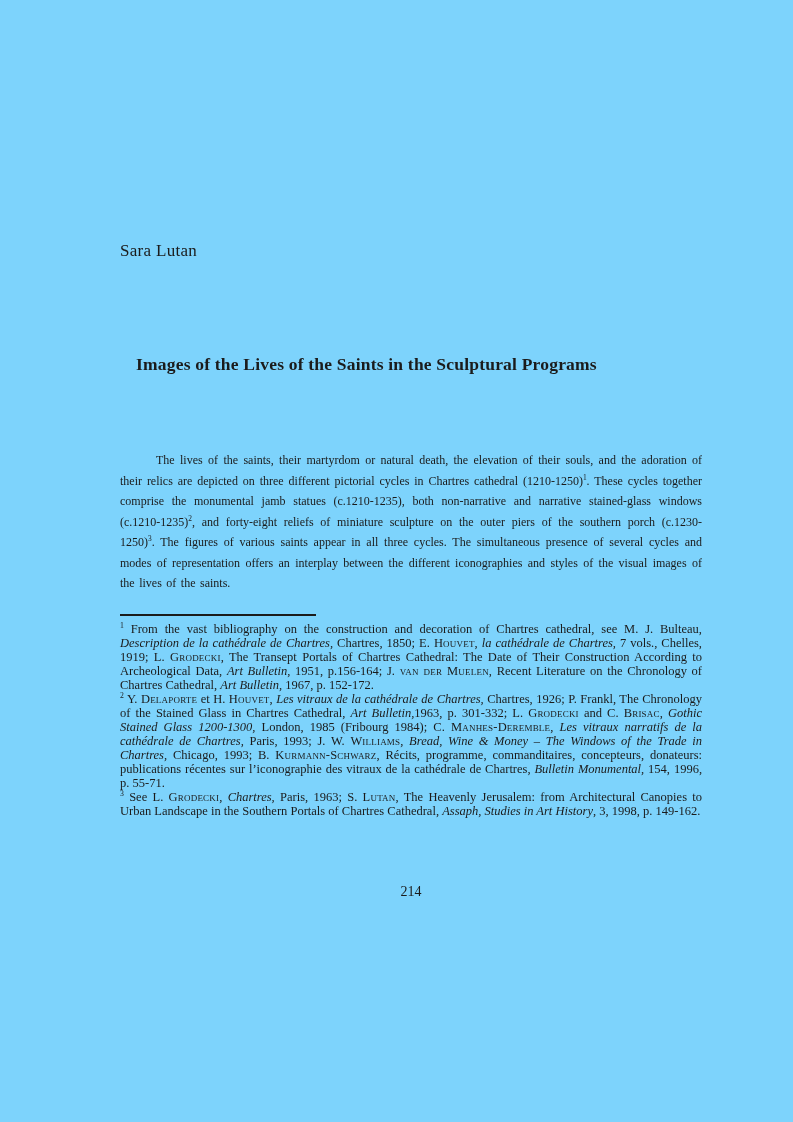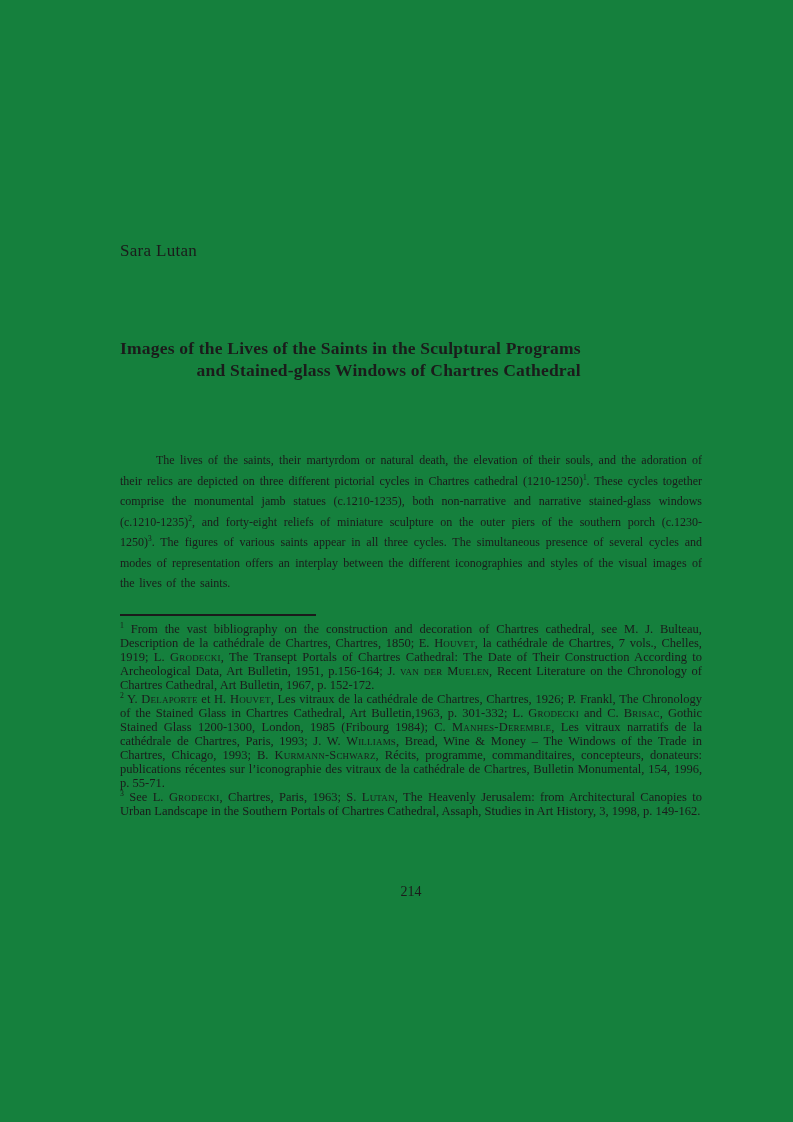--- a/index.html
+++ b/index.html
@@ -4,42 +4,41 @@
 <style>
   html, body {
     margin: 0;
     padding: 0;
     background: #ffffff;
   }
   .page {
     position: relative;
     width: 793px;
     height: 1122px;
-    background: #15803d;
+    background: #7dd3fc;
     color: #1b1b1b;
     font-family: "Liberation Serif", "DejaVu Serif", serif;
     overflow: hidden;
   }
   .author {
     position: absolute;
     left: 120px;
     top: 241px;
     font-size: 17px;
     letter-spacing: 0.3px;
   }
   .title {
     position: absolute;
     left: 120px;
     top: 337px;
-    margin: 0;
+    margin: 16px;
     font-size: 17.5px;
     font-weight: bold;
     line-height: 22px;
     letter-spacing: 0.2px;
-    text-align: right;
   }
   .title-line { display: block; }
   .body-par {
     position: absolute;
     left: 120px;
     top: 450px;
     width: 582px;
     margin: 0;
     font-size: 12px;
     line-height: 20.5px;
@@ -66,38 +65,37 @@
   }
   .footnote { margin: 0; }
   .page-number {
     position: absolute;
     left: 120px;
     top: 884px;
     width: 582px;
     text-align: center;
     font-size: 14px;
   }
-  .run-i { }
+  .run-i { font-style: italic; }
   .run-sc { font-variant: small-caps; letter-spacing: 0.2px; }
   .run-sup {
     vertical-align: super;
     font-size: 0.62em;
     line-height: 0;
   }
 </style>
 </head>
 <body>
 
 <div class="page">
 
   <div class="author">Sara Lutan</div>
 
   <h1 class="title">
     <span class="title-line">Images of the Lives of the Saints in the Sculptural Programs</span>
-    <span class="title-line">and Stained-glass Windows of Chartres Cathedral</span>
   </h1>
 
   <p class="body-par"><span>The lives of the saints, their martyrdom or natural death, the elevation of their souls, and the adoration of their relics are depicted on three different pictorial cycles in Chartres cathedral (1210-1250)</span><span class="run-sup">1</span><span>. These cycles together comprise the monumental jamb statues (c.1210-1235), both non-narrative and narrative stained-glass windows (c.1210-1235)</span><span class="run-sup">2</span><span>, and forty-eight reliefs of miniature sculpture on the outer piers of the southern porch (c.1230-1250)</span><span class="run-sup">3</span><span>. The figures of various saints appear in all three cycles. The simultaneous presence of several cycles and modes of representation offers an interplay between the different iconographies and styles of the visual images of the lives of the saints.</span></p>
 
   <div class="fn-rule"></div>
 
   <div class="footnotes">
     <p class="footnote"><span class="run-sup">1</span><span> From the vast bibliography on the construction and decoration of Chartres cathedral, see M. J. Bulteau, </span><span class="run-i">Description de la cathédrale de Chartres,</span><span> Chartres, 1850; E. </span><span class="run-sc">Houvet</span><span>, </span><span class="run-i">la cathédrale de Chartres,</span><span> 7 vols., Chelles, 1919; L. </span><span class="run-sc">Grodecki</span><span>, The Transept Portals of Chartres Cathedral: The Date of Their Construction According to Archeological Data, </span><span class="run-i">Art Bulletin</span><span>, 1951, p.156-164; J. </span><span class="run-sc">van der Muelen</span><span>, Recent Literature on the Chronology of Chartres Cathedral, </span><span class="run-i">Art Bulletin,</span><span> 1967, p. 152-172.</span></p>
     <p class="footnote"><span class="run-sup">2</span><span> Y. </span><span class="run-sc">Delaporte</span><span> et H. </span><span class="run-sc">Houvet</span><span>, </span><span class="run-i">Les vitraux de la cathédrale de Chartres,</span><span> Chartres, 1926; P. Frankl, The Chronology of the Stained Glass in Chartres Cathedral, </span><span class="run-i">Art Bulletin,</span><span>1963, p. 301-332; L. </span><span class="run-sc">Grodecki</span><span> and C. </span><span class="run-sc">Brisac</span><span>, </span><span class="run-i">Gothic Stained Glass 1200-1300,</span><span> London, 1985 (Fribourg 1984); C. </span><span class="run-sc">Manhes-Deremble</span><span>, </span><span class="run-i">Les vitraux narratifs de la cathédrale de Chartres,</span><span> Paris, 1993; J. W. </span><span class="run-sc">Williams</span><span>, </span><span class="run-i">Bread, Wine &amp; Money – The Windows of the Trade in Chartres,</span><span> Chicago, 1993; B. </span><span class="run-sc">Kurmann-Schwarz</span><span>, Récits, programme, commanditaires, concepteurs, donateurs: publications récentes sur l’iconographie des vitraux de la cathédrale de Chartres, </span><span class="run-i">Bulletin Monumental,</span><span> 154, 1996, p. 55-71.</span></p>
     <p class="footnote"><span class="run-sup">3</span><span> See L. </span><span class="run-sc">Grodecki</span><span>, </span><span class="run-i">Chartres,</span><span> Paris, 1963; S. </span><span class="run-sc">Lutan</span><span>, The Heavenly Jerusalem: from Architectural Canopies to Urban Landscape in the Southern Portals of Chartres Cathedral, </span><span class="run-i">Assaph, Studies in Art History</span><span>, 3, 1998, p. 149-162.</span></p>

